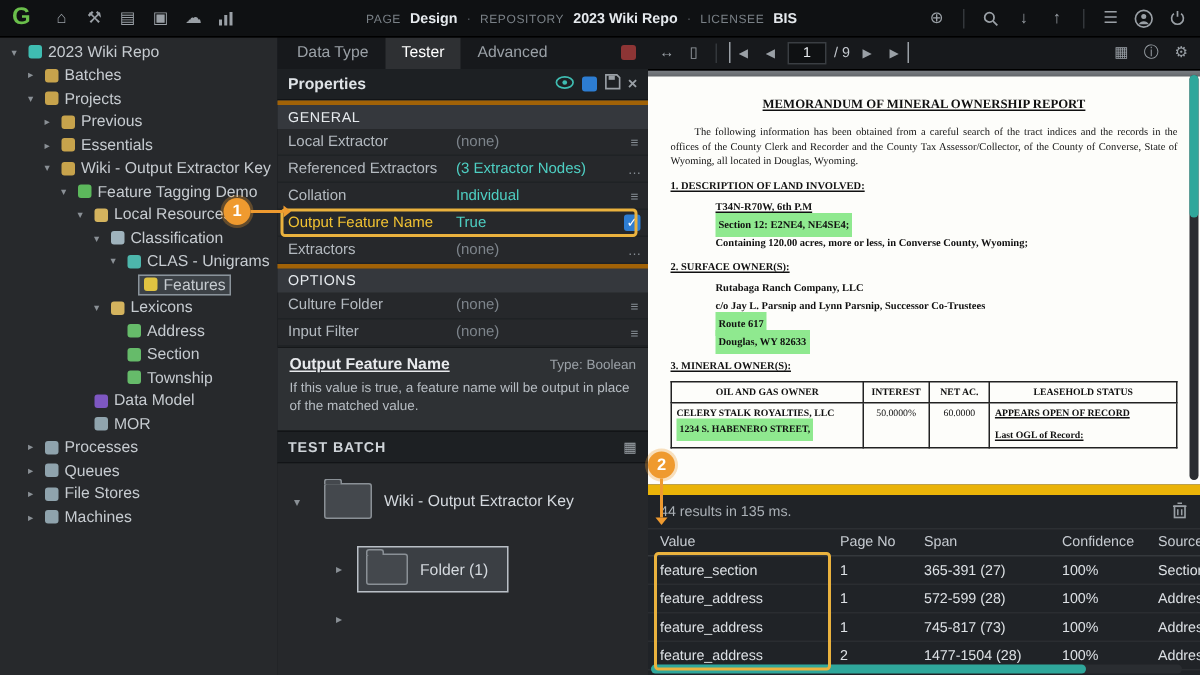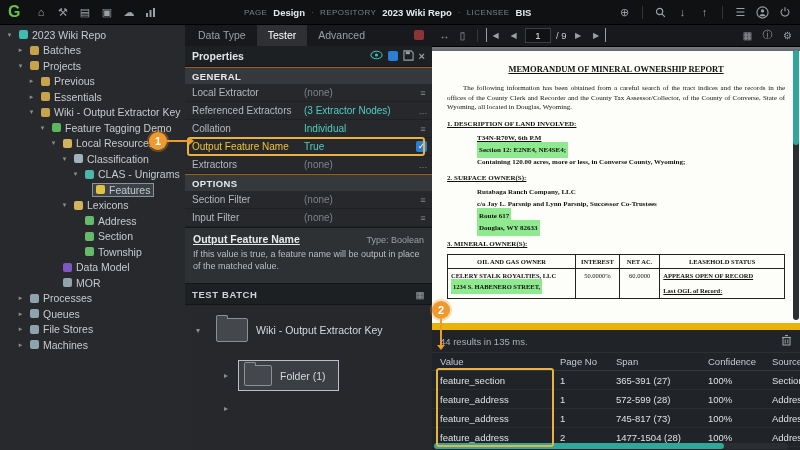--- a/index.html
+++ b/index.html
@@ -44,22 +44,22 @@
   .middle{position:absolute;top:24px;left:185px;width:247px;bottom:0;background:#26282b;
           border-right:1px solid #0c0e10;display:flex;flex-direction:column;}
   .tabbar{height:22px;background:#17191c;display:flex;align-items:flex-end;padding:0 2px;flex:none;}
   .tab{padding:4px 11px 5px;font-size:10.5px;color:#9aa0a6;}
   .tab.active{background:#2e3033;color:#fff;}
   .alert-ico{margin-left:auto;align-self:center;width:10px;height:10px;background:#8d3535;border-radius:2px;margin-right:6px;}
   .pbar{height:20px;background:#1d2023;display:flex;align-items:center;padding:0 7px;flex:none;
         font-size:10.5px;font-weight:bold;color:#dfe3e7;border-bottom:1px solid #121417;}
   .pbar-icons{margin-left:auto;display:flex;align-items:center;gap:5px;color:#9aa0a6;}
   .dock-sq{width:10px;height:10px;background:#2d7dd2;border-radius:2px;}
-  .psec{height:16px;background:#35383d;color:#e6eaee;font-weight:bold;font-size:9.5px;display:flex;
-        align-items:center;padding:0 7px;letter-spacing:.4px;border-top:1px solid #a16207;flex:none;}
+  .psec{height:16px;background:#35383d;color:#e6eaee;font-weight:normal;font-size:9.5px;display:flex;
+        align-items:center;padding:0 7px;letter-spacing:.4px;border-top:3px solid #a16207;flex:none;}
   .prow{height:17px;display:flex;align-items:center;font-size:10px;border-bottom:1px solid #1f2225;
         padding-left:7px;position:relative;flex:none;}
   .plabel{width:112px;color:#b4bac0;overflow:hidden;white-space:nowrap;flex:none;}
   .pval{flex:1;overflow:hidden;white-space:nowrap;}
   .pval.set{color:#4ecfc3;}
   .pval.none{color:#7d848b;}
   .pmenu{width:18px;text-align:center;color:#868d94;font-size:9px;flex:none;}
   .prow.hl .plabel{color:#f1c232;}
   .prow.hl::after{content:"";position:absolute;left:2px;right:7px;top:-1px;bottom:-1px;
                   border:2px solid #eab23e;border-radius:3px;pointer-events:none;}
@@ -396,21 +396,21 @@
       <span class="pval set">True</span>
       <span class="checkbox">✓</span>
     </div>
     <div class="prow">
       <span class="plabel">Extractors</span>
       <span class="pval none">(none)</span>
       <span class="pmenu">…</span>
     </div>
     <div class="psec">OPTIONS</div>
     <div class="prow">
-      <span class="plabel">Section Filter</span>
+      <span class="plabel">Culture Folder</span>
       <span class="pval none">(none)</span>
       <span class="pmenu">≡</span>
     </div>
     <div class="prow">
       <span class="plabel">Input Filter</span>
       <span class="pval none">(none)</span>
       <span class="pmenu">≡</span>
     </div>
 
     <div class="help">

